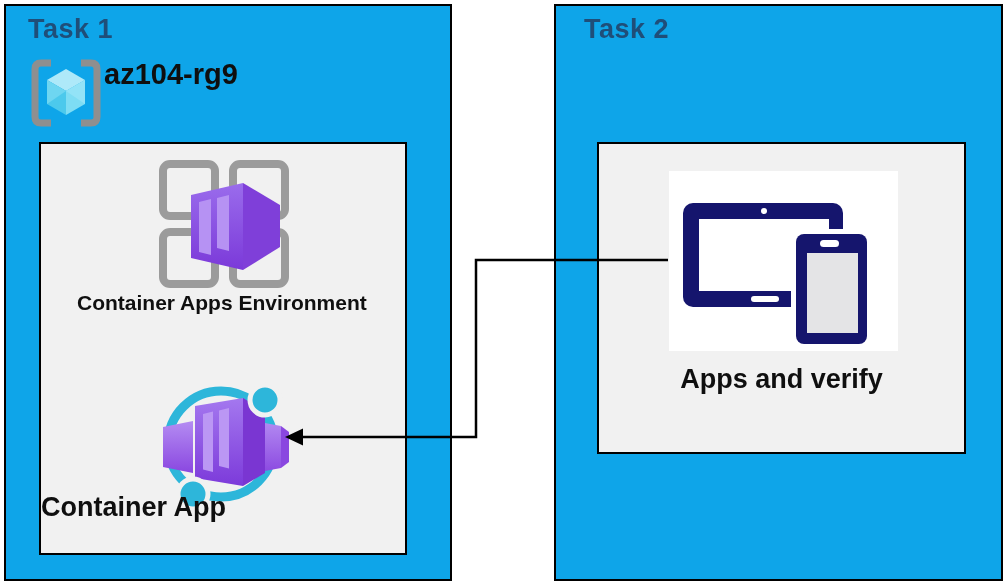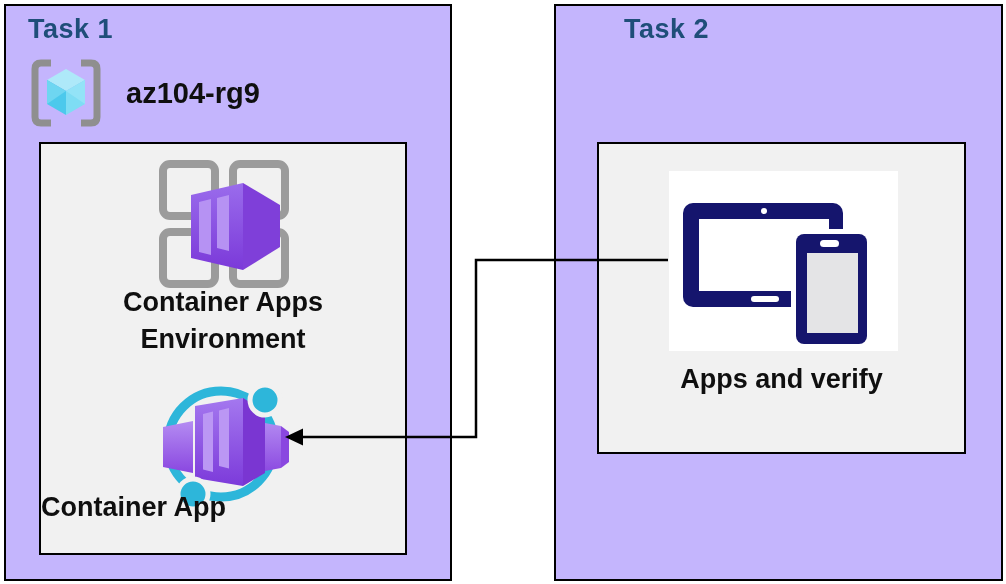--- a/index.html
+++ b/index.html
@@ -3,41 +3,41 @@
 <meta charset="utf-8">
 <style>
   :root{
     --title:#1f4e79; --text:#0f0f0f; --border:#000000; --panel:#f1f1f1;
     --plate:#ffffff; --navy:#15156d; --cyan:#2db6da; --bracket:#8f8f8f; --square:#9b9b9b;
   }
   html,body{margin:0;padding:0;background:#ffffff;}
   body{font-family:"Liberation Sans", sans-serif;}
   .canvas{position:relative;width:1006px;height:584px;background:#ffffff;overflow:hidden;}
 
-  .task-box{position:absolute;top:4px;height:577px;background:#c4b5fd;
+  .task-box{position:absolute;top:4px;height:577px;background:#0ea5e9;
             border:2.5px solid var(--border);box-sizing:border-box;}
   .task-box.t1{left:4px;width:448px;}
   .task-box.t2{left:554px;width:449px;}
 
   .task-title{position:absolute;top:8px;margin:0;font-size:27px;font-weight:700;
               color:var(--title);letter-spacing:.5px;}
   .t1 .task-title{left:22px;}
-  .t2 .task-title{left:28px;margin-left:40px;}
+  .t2 .task-title{left:28px;}
 
-  .rg-row{position:absolute;left:22px;top:52px;display:flex;align-items:center;gap:22px;}
+  .rg-row{position:absolute;left:22px;top:52px;display:flex;}
   .rg-name{font-size:29px;font-weight:700;color:var(--text);}
 
   .panel{position:absolute;background:var(--panel);border:2px solid var(--border);
          box-sizing:border-box;}
   .panel.p1{left:33px;top:136px;width:368px;height:413px;}
   .panel.p2{left:41px;top:136px;width:369px;height:312px;}
 
   .env-icon{position:absolute;left:50%;top:14px;transform:translateX(-50%);}
-  .env-label{position:absolute;left:0;top:140px;width:100%;text-align:center;
-             font-size:27px;line-height:37px;font-weight:700;color:var(--text);}
+  .env-label{position:absolute;left:0;top:140px;width:100%;text-align:left;
+             font-size:21px;line-height:37px;font-weight:700;color:var(--text);padding-left:36px;}
   .env-label .inner{display:inline-block;max-width:300px;}
   .app-icon{position:absolute;left:50%;top:230px;transform:translateX(-50%);}
   .app-label{position:absolute;left:0;top:348px;width:100%;text-align:left;
              font-size:27px;font-weight:700;color:var(--text);}
 
   .plate{position:absolute;left:70px;top:27px;width:229px;height:180px;background:var(--plate);}
   .verify-label{position:absolute;left:0;top:220px;width:100%;text-align:center;
                 font-size:27px;font-weight:700;color:var(--text);}
 
   .overlay{position:absolute;left:0;top:0;width:1006px;height:584px;pointer-events:none;}

